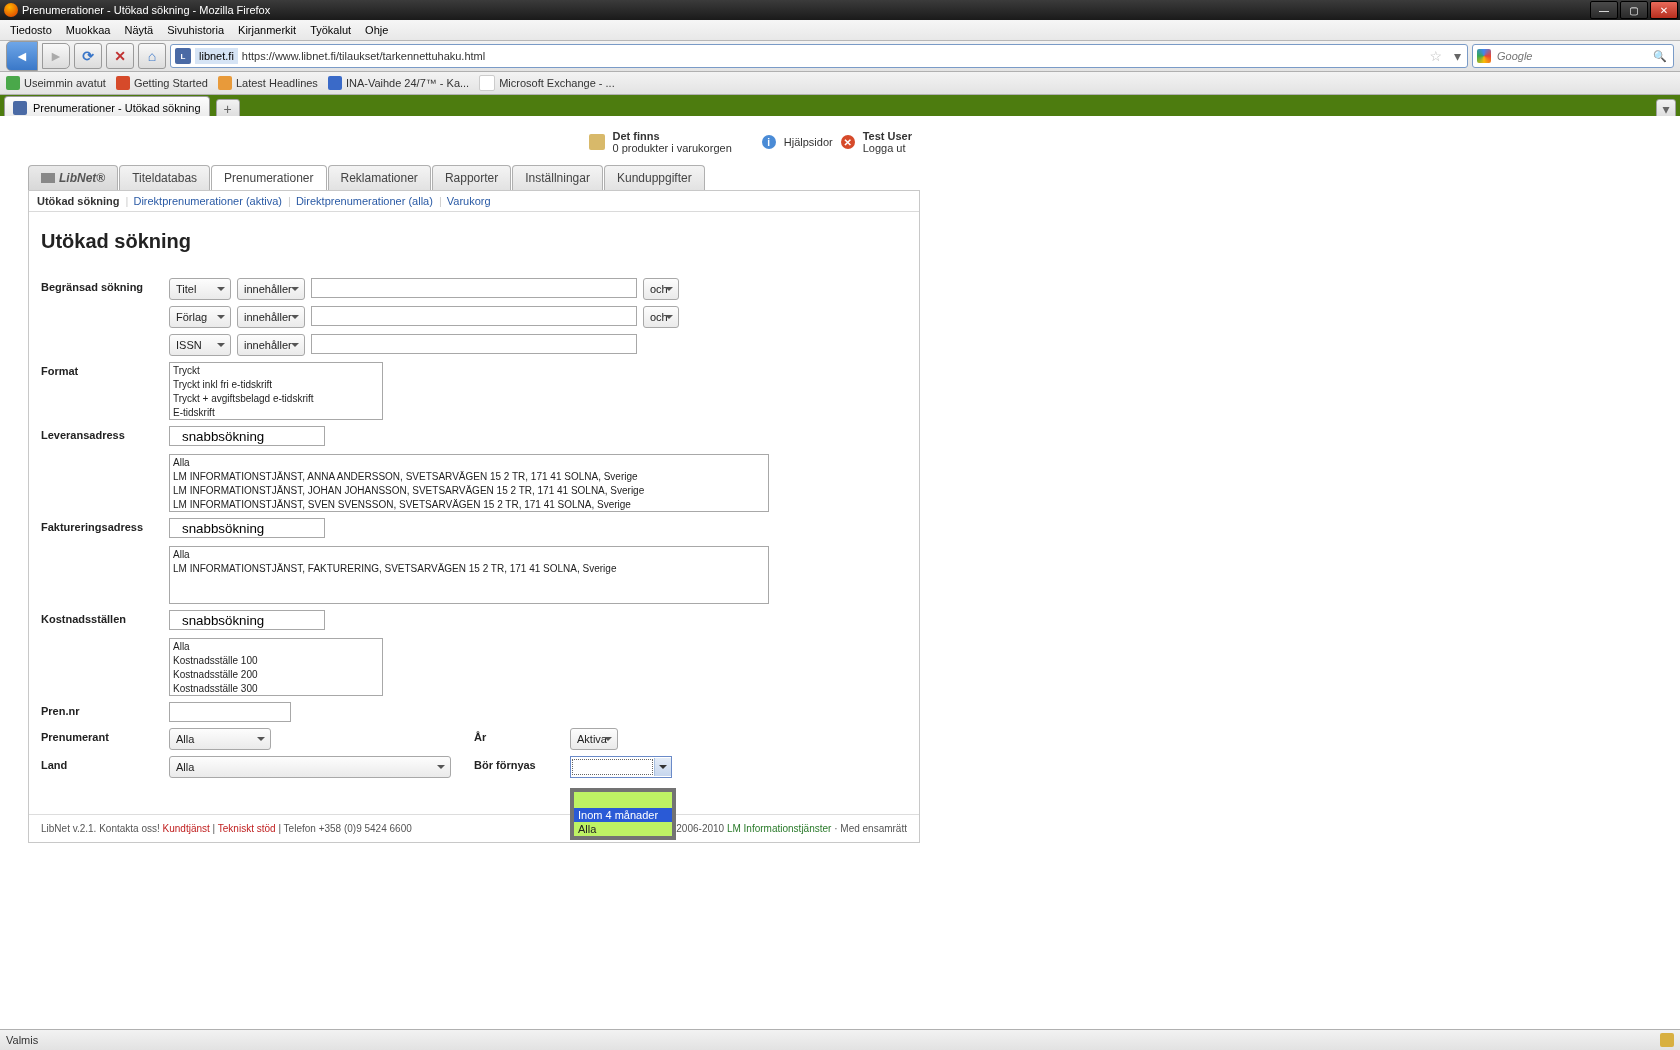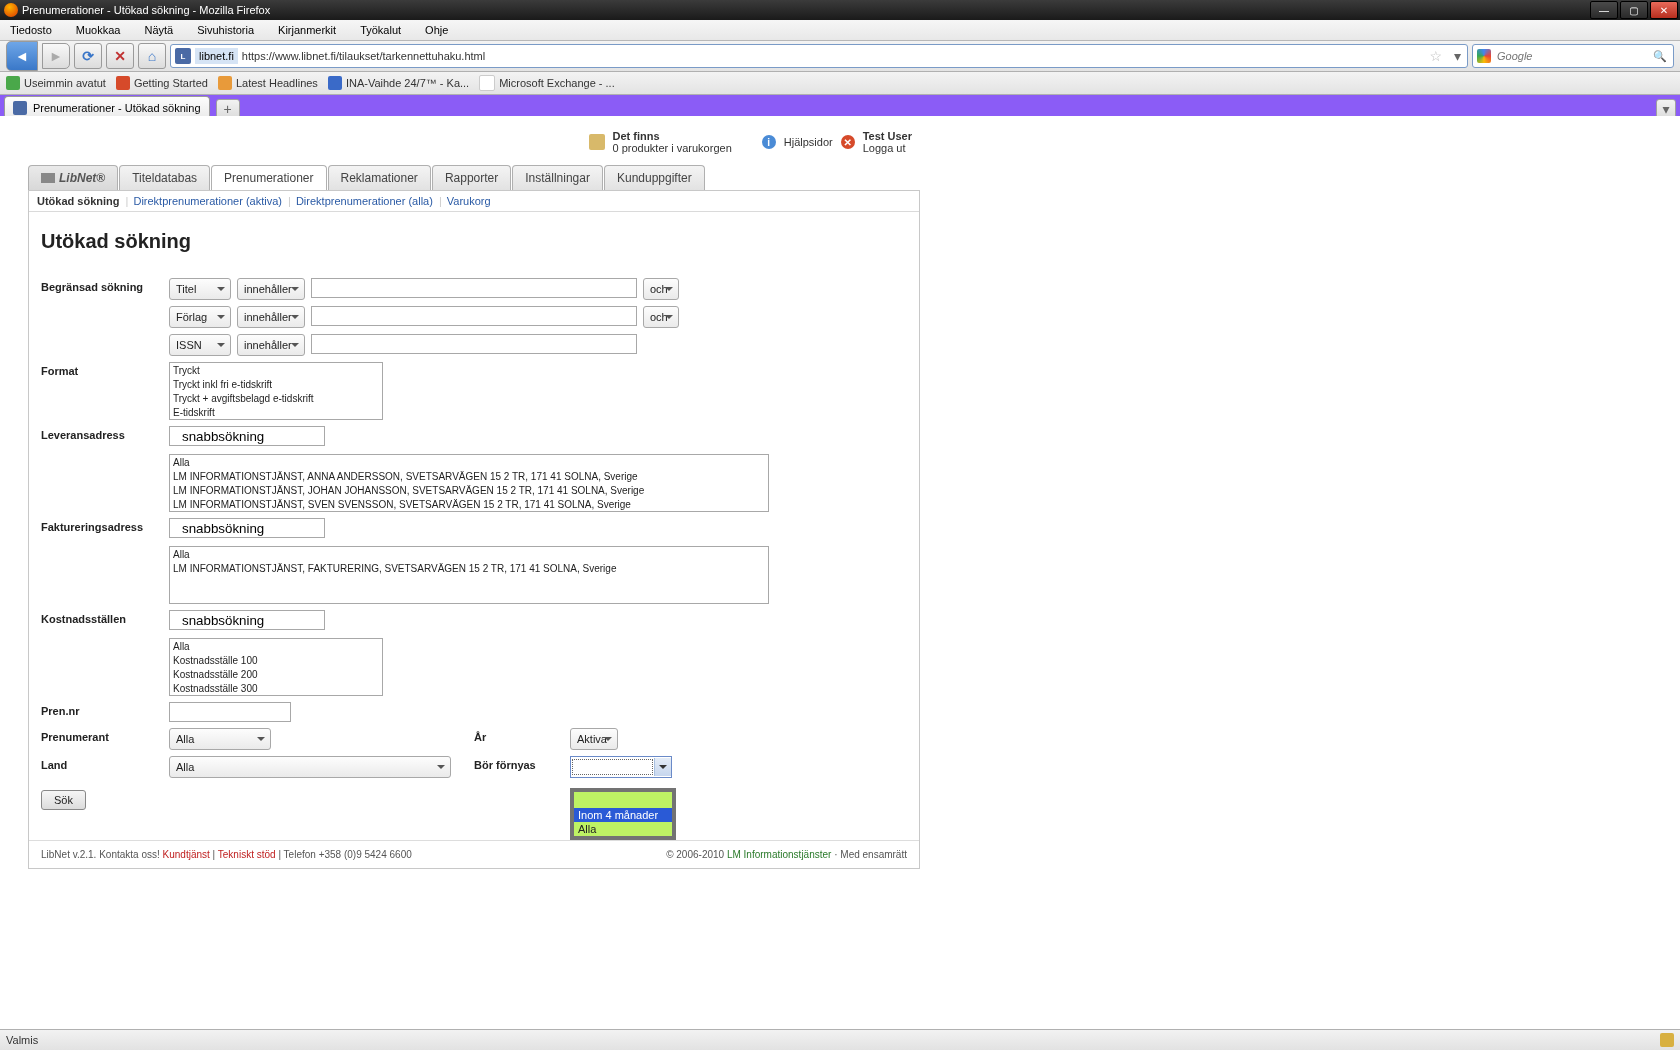--- a/index.html
+++ b/index.html
@@ -2,41 +2,41 @@
 <html><head>
 <meta charset="utf-8">
 <style>
 html,body{margin:0;padding:0;font-family:"Segoe UI",Tahoma,Arial,sans-serif;font-size:11px;height:100%;overflow:hidden;background:#fff}
 .win-title{height:20px;background:linear-gradient(#3b3b3b,#1a1a1a);color:#fff;display:flex;align-items:center;padding:0 2px;font-size:11px}
 .win-title .ff-icon{width:14px;height:14px;background:radial-gradient(circle at 40% 30%,#ffb300,#e55b00 70%);border-radius:50%;margin-right:4px;margin-left:2px}
 .win-title .fill{flex:1}
 .win-btns{display:flex;gap:2px}
 .win-btn{width:26px;height:16px;display:flex;align-items:center;justify-content:center;font-size:10px;border-radius:2px;background:linear-gradient(#4a4a4a,#2a2a2a);border:1px solid #000}
 .win-btn.close{background:linear-gradient(#e86a5a,#b82e1e)}
-.menu-bar{height:20px;background:linear-gradient(#f6f6f6,#e8e8e8);display:flex;align-items:center;padding:0 4px;gap:12px;border-bottom:1px solid #b8b8b8;font-size:11px}
+.menu-bar{height:20px;background:linear-gradient(#f6f6f6,#e8e8e8);display:flex;align-items:center;padding:0 4px;gap:2px;border-bottom:1px solid #b8b8b8;font-size:11px}
 .menu-bar span{padding:2px 6px}
 .tool-bar{height:30px;background:linear-gradient(#f3f3f3,#e3e3e3);border-bottom:1px solid #b0b0b0;display:flex;align-items:center;padding:0 6px;gap:4px}
 .nav-btn{width:26px;height:24px;display:flex;align-items:center;justify-content:center;background:linear-gradient(#f8f8f8,#dcdcdc);border:1px solid #9a9a9a;border-radius:3px;color:#3a76c8;font-size:14px;font-weight:bold}
 .nav-btn.back{width:30px;height:28px;border-radius:5px 0 0 5px;background:linear-gradient(#6ea6e8,#3a78c8);color:#fff}
 .nav-btn.fwd{border-radius:0 5px 5px 0}
 .nav-btn.stop{color:#c03030}
 .nav-btn.reload{color:#3a76c8}
 .url-bar{flex:1;height:22px;border:1px solid #7a9bc7;background:#fff;display:flex;align-items:center;border-radius:3px;overflow:hidden}
 .url-fav{width:16px;height:16px;background:#4a6aa5;border-radius:2px;margin:0 4px;display:flex;align-items:center;justify-content:center;color:#fff;font-size:8px;font-weight:bold}
 .url-site{background:#d6e4f5;padding:2px 4px;font-size:11px;color:#000}
 .url-rest{padding:2px 4px;font-size:11px;color:#333;flex:1}
 .url-star{padding:0 6px;color:#bbb;font-size:14px}
 .search-box{width:200px;height:22px;border:1px solid #7a9bc7;background:#fff;display:flex;align-items:center;border-radius:3px}
 .search-box .gicon{width:14px;height:14px;margin:0 4px;background:conic-gradient(#4285f4,#ea4335,#fbbc05,#34a853,#4285f4);border-radius:2px}
 .search-box input{border:none;outline:none;flex:1;font-style:italic;color:#888;font-size:11px;padding:2px}
 .search-box .mag{padding:0 6px;color:#666}
 .bm-bar{height:22px;background:linear-gradient(#f3f3f3,#e3e3e3);border-bottom:1px solid #b0b0b0;display:flex;align-items:center;padding:0 6px;gap:10px;font-size:11px;color:#333}
 .bm-bar .bm{display:flex;align-items:center;gap:4px}
 .bm .bm-ico{width:14px;height:14px;border-radius:2px}
-.tab-strip{height:24px;background:#8b5cf6;border-bottom:1px solid #8a8a8a;display:flex;align-items:flex-end;padding:0 4px}
+.tab-strip{height:24px;background:#4d7c0f;border-bottom:1px solid #8a8a8a;display:flex;align-items:flex-end;padding:0 4px}
 .tab{height:22px;background:linear-gradient(#fdfdfd,#eaeaea);border:1px solid #9a9a9a;border-bottom:none;border-radius:4px 4px 0 0;display:flex;align-items:center;padding:0 8px;gap:6px;font-size:11px}
 .tab .tab-ico{width:14px;height:14px;background:#4a6aa5;border-radius:2px}
 .tab-add{width:22px;height:18px;background:linear-gradient(#f2f2f2,#dcdcdc);border:1px solid #a0a0a0;border-radius:3px;margin-left:6px;display:flex;align-items:center;justify-content:center;color:#666;font-size:14px}
 .content{position:absolute;top:116px;left:0;right:0;bottom:20px;overflow:auto;background:#fff}
 .page{width:892px;margin:10px 0 0 28px}
 .topbar{display:flex;justify-content:flex-end;align-items:center;gap:8px;font-size:11px;color:#333;padding:4px 8px 8px}
 .topbar .cart-ico{width:16px;height:16px;background:#d8b96a;border-radius:2px}
 .topbar .info-ico{width:14px;height:14px;background:#4a8bd6;border-radius:50%;color:#fff;display:flex;align-items:center;justify-content:center;font-weight:bold;font-size:10px}
 .topbar .x-ico{width:14px;height:14px;background:#d64a2a;border-radius:50%;color:#fff;display:flex;align-items:center;justify-content:center;font-weight:bold;font-size:10px}
 .topbar a{color:#333;text-decoration:none}
@@ -340,23 +340,20 @@
                   <div style="height:14px"></div>
                   <div class="hl">Inom 4 månader</div>
                   <div>Alla</div>
                 </div>
               </div>
             </div>
           </div>
         </div>
       </div>
 
-      <div class="row" style="margin-top:6px">
-        <div class="btn">Sök</div>
-      </div>
 
     </div>
 
     <div class="footer">
       <div>
         <span>LibNet v.2.1. Kontakta oss! </span>
         <a class="red">Kundtjänst</a>
         <span> | </span>
         <a class="red">Tekniskt stöd</a>
         <span> | Telefon +358 (0)9 5424 6600</span>

